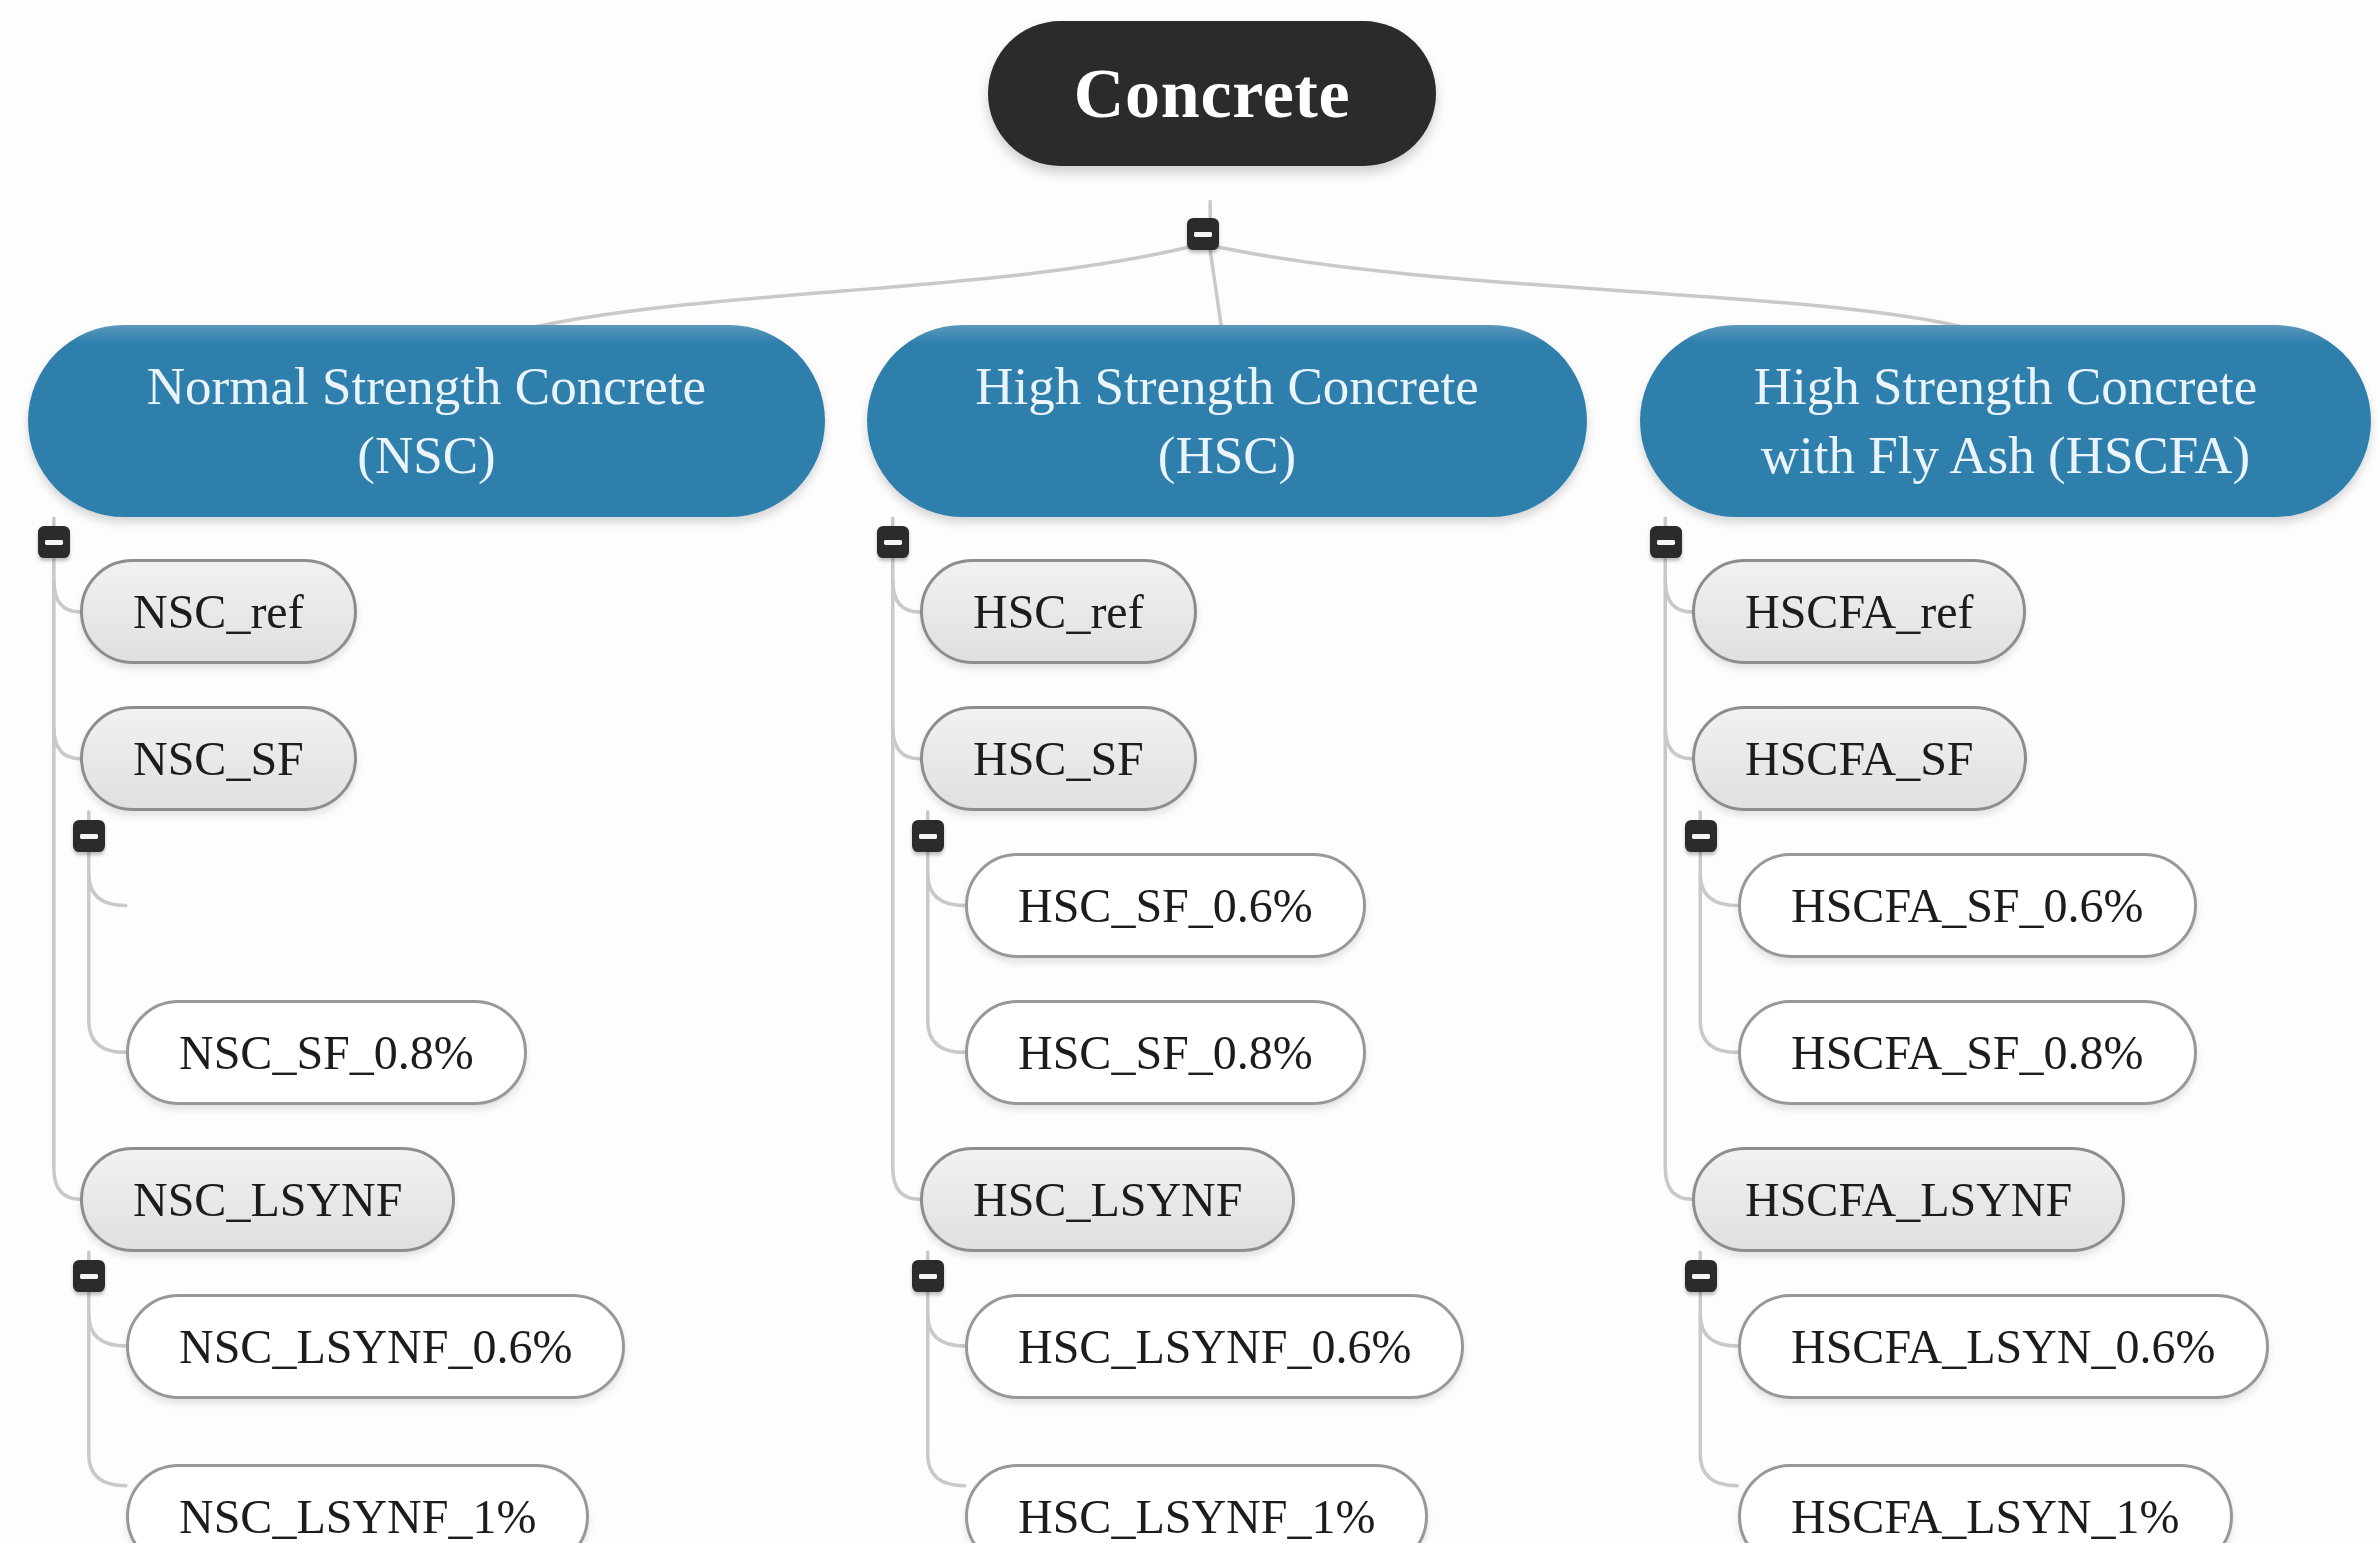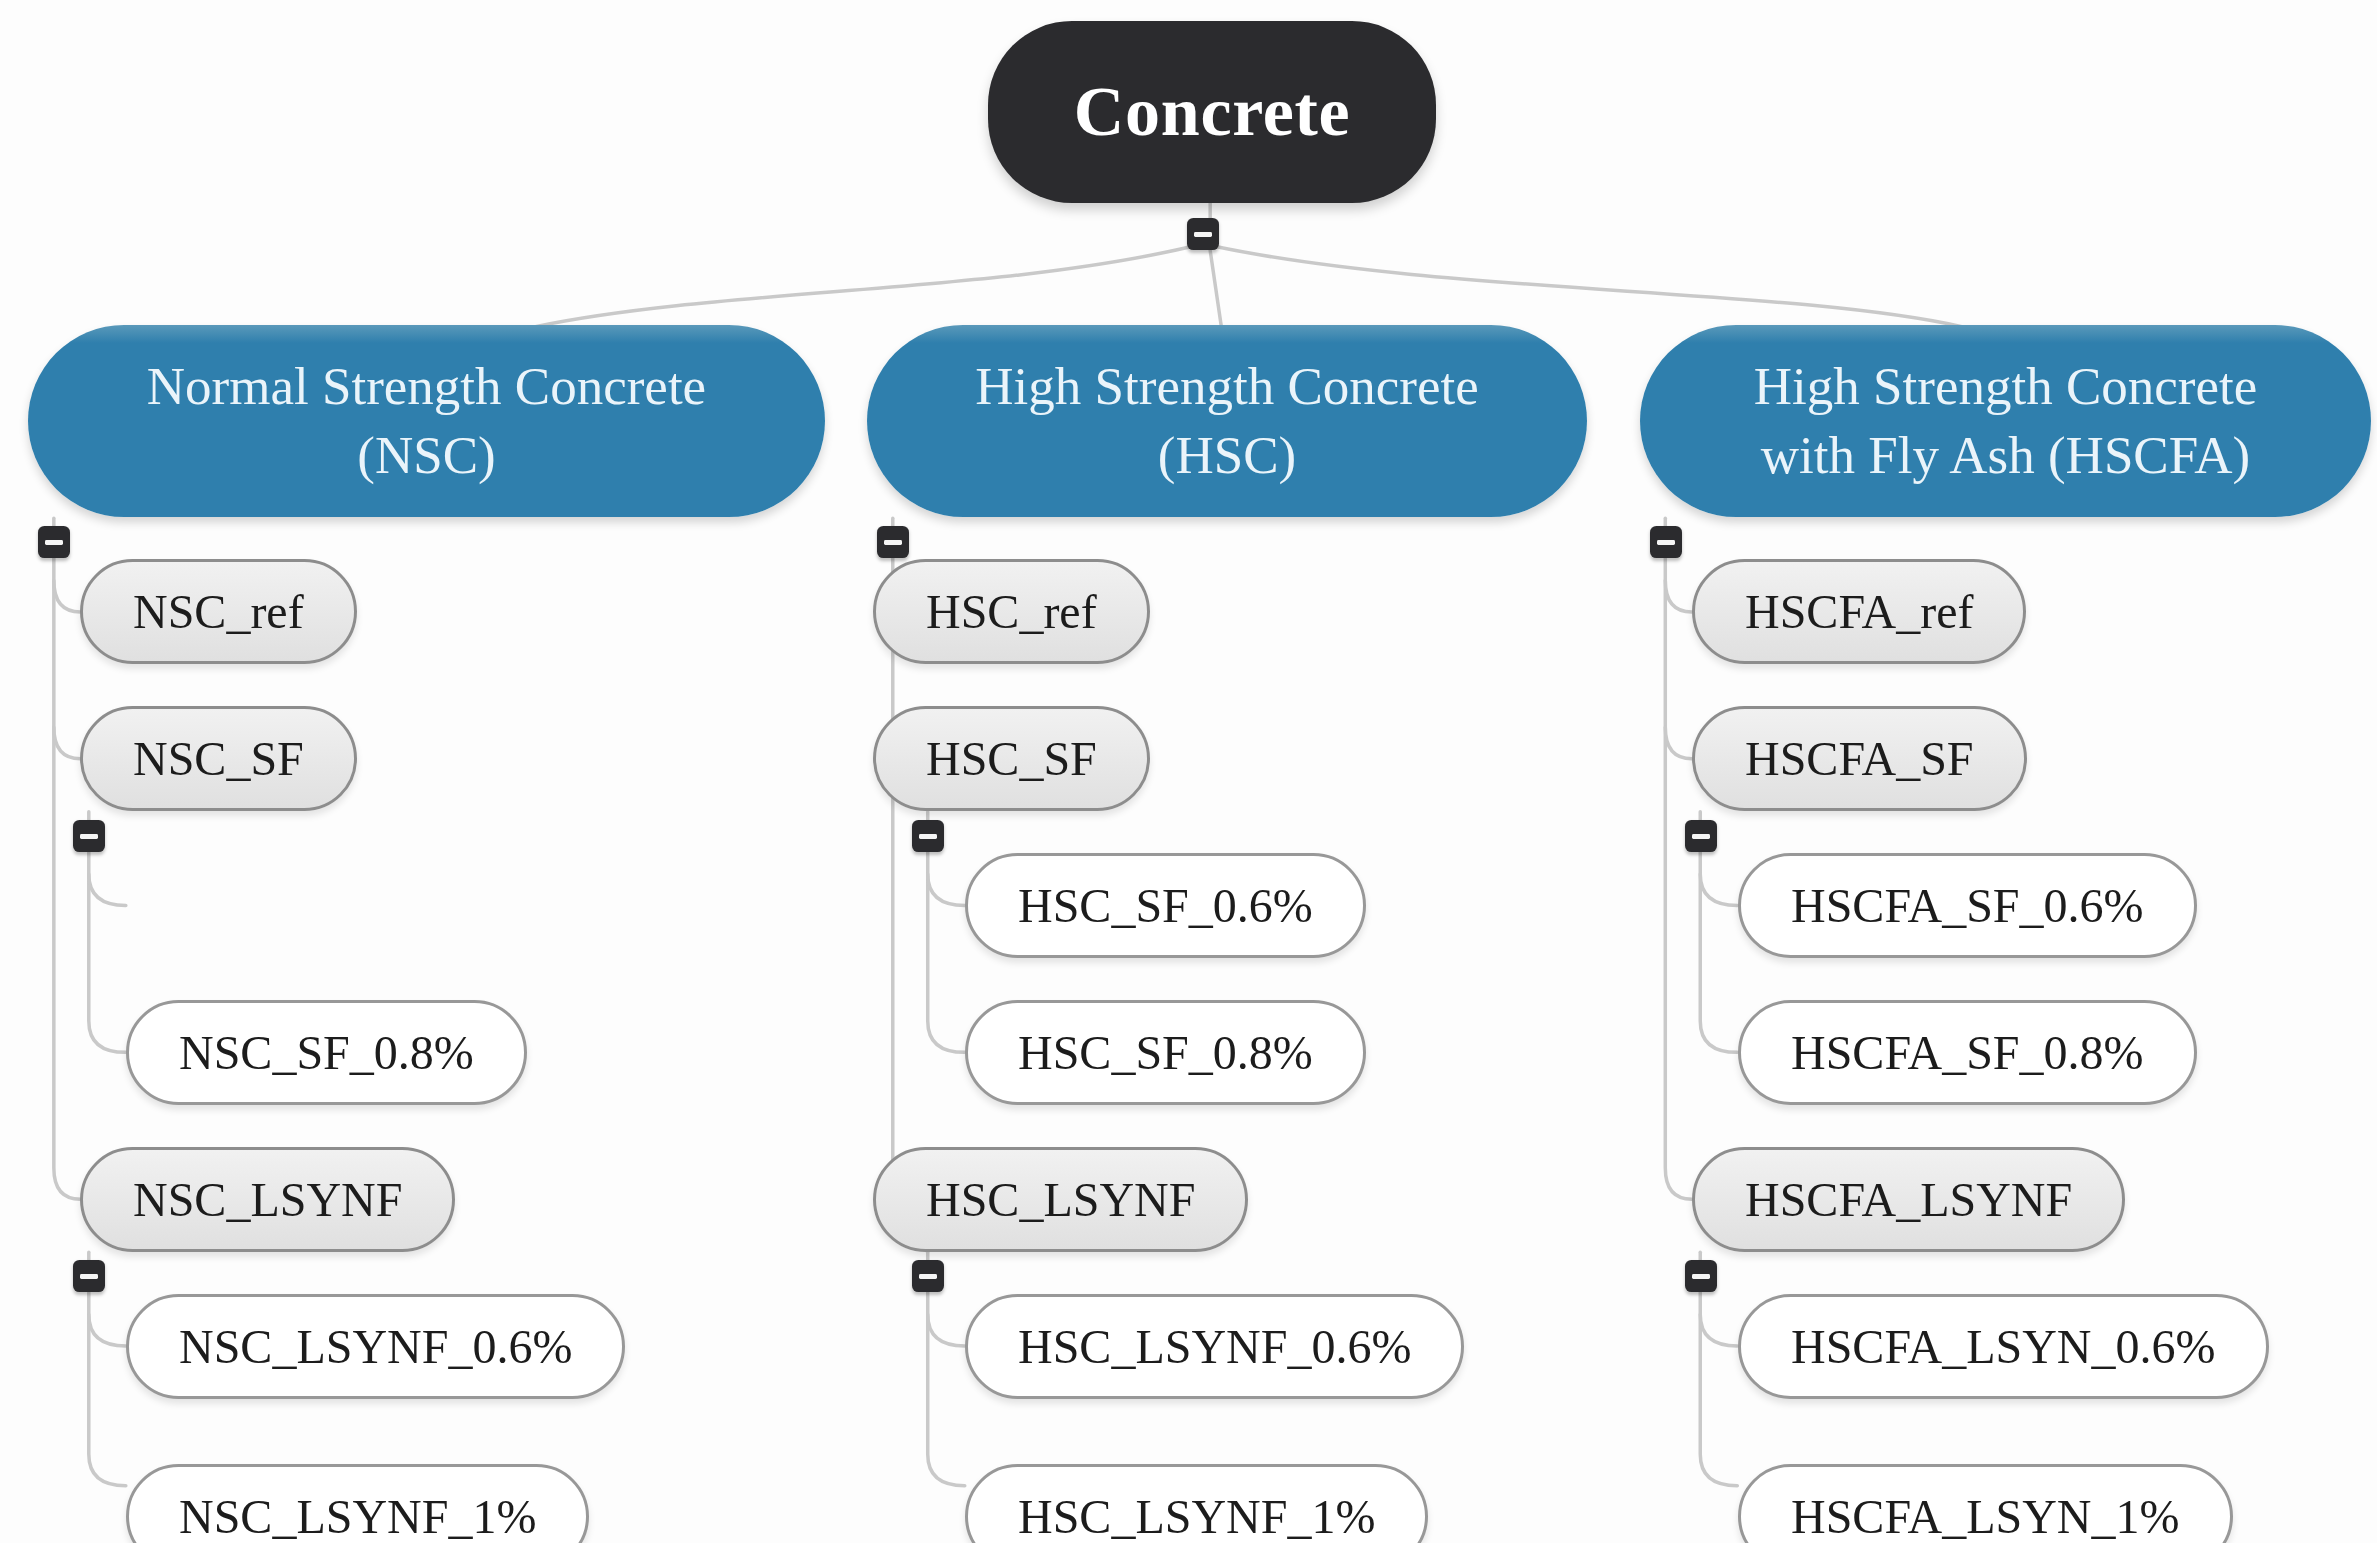--- a/index.html
+++ b/index.html
@@ -5,21 +5,21 @@
   html,body{margin:0;padding:0;background:#ffffff;}
   #canvas{
     position:relative; width:2377px; height:1544px; overflow:hidden;
     background:#fdfdfd;
     font-family:"Liberation Serif","DejaVu Serif",serif;
   }
   svg.wires{position:absolute;left:0;top:0;z-index:1;}
   .node{position:absolute;box-sizing:border-box;z-index:2;}
 
   .node-root{
-    left:988px; top:21px; width:448px; height:182px;
+    left:988px; top:21px; width:448px; height:145px;
     background:#2b2b2e; border-radius:84px;
     display:flex; align-items:center; justify-content:center;
     color:#ffffff; font-size:70px; font-weight:bold; letter-spacing:0.7px;
     box-shadow:0 7px 11.2px rgba(0,0,0,0.18);
   }
   .node-branch{
     top:325px; height:192px;
     background:linear-gradient(to bottom,#5a99ba 0px,#2f7fad 18px,#2f7fad 100%);
     border-radius:96px;
     display:flex; flex-direction:column; align-items:center; justify-content:center;
@@ -47,21 +47,21 @@
   .collapse::after{
     content:""; position:absolute; left:7px; top:14px; width:18px; height:4.9px;
     background:#f5f5f5; border-radius:1.4px;
   }
 
   
   .r1{top:559px}.r2{top:706px}.r3{top:853px}.r4{top:1000px}
   .r5{top:1147px}.r6{top:1294px}.r7{top:1464px}
   
   .c1a{left:80px}.c1b{left:126px}
-  .c2a{left:873px}.c2b{left:965px}
+  .c2a{left:920px}.c2b{left:965px}
   .c3a{left:1692px}.c3b{left:1738px}
 </style>
 </head>
 <body>
 
 <div id="canvas">
 
   <svg class="wires" width="2377" height="1544" viewBox="0 0 3400 2208">
     <g stroke="#c9c9c9" stroke-width="5" fill="none" stroke-linecap="round">
 

